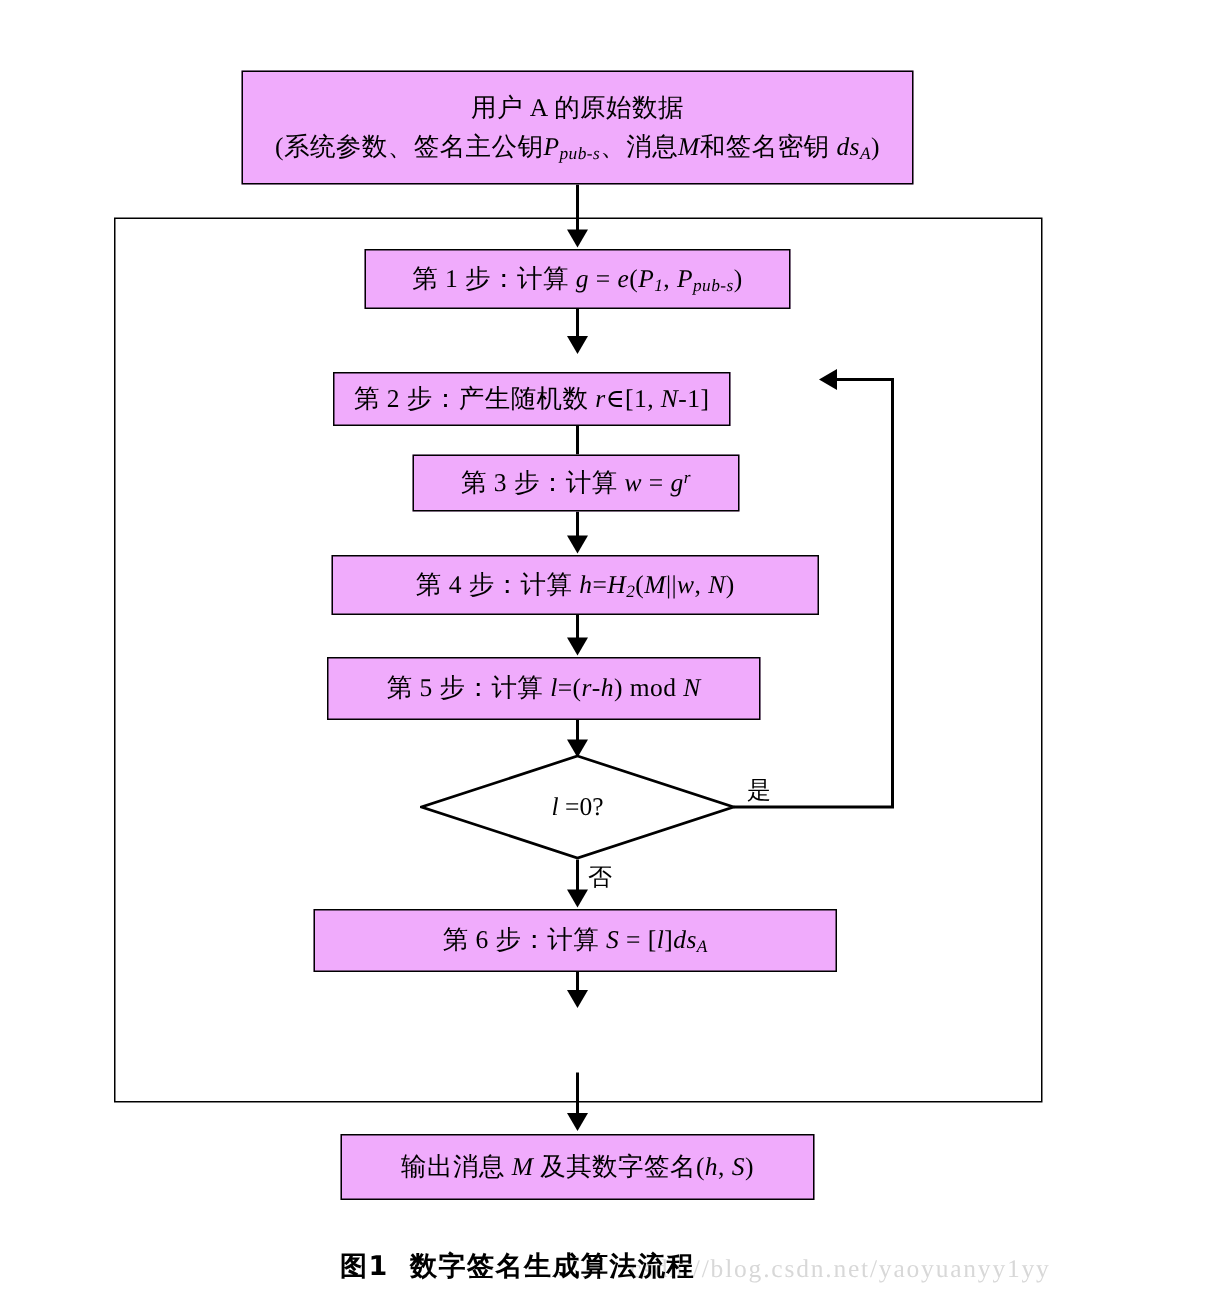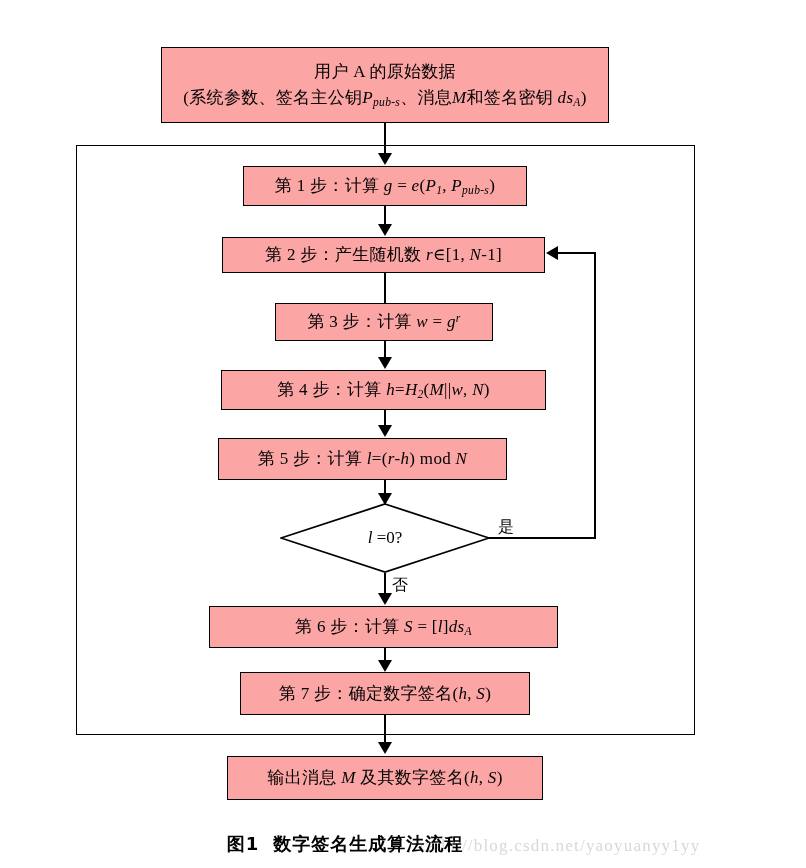--- a/index.html
+++ b/index.html
@@ -23,21 +23,21 @@
     top: 0;
     width: 806px;
     height: 868px;
   }
 
   
   .node {
     position: absolute;
     box-sizing: border-box;
     border: 1.6px solid #000000;
-    background: #fca5a5;
+    background: #f0abfc;
     display: flex;
     flex-direction: column;
     align-items: center;
     justify-content: center;
     text-align: center;
     font-size: 17px;
     line-height: 1.5;
     letter-spacing: 0.3px;
     z-index: 3;
     white-space: nowrap;
@@ -167,21 +167,21 @@
 
   <div id="group-box"></div>
 
   <div class="node" id="node-step1" style="left:243px; top:166px; width:284px; height:40px;">
     <span class="line">第 1 步：计算 <i class="mv">g</i> = <i class="mv">e</i>(<i class="mv">P</i><sub class="sb">1</sub>, <i class="mv">P</i><sub class="sb">pub-s</sub>)</span>
   </div>
 
   <div class="conn vline" style="left:384.2px; top:206px; height:19px;"></div>
   <div class="arrow-down" style="left:378px; top:224px;"></div>
 
-  <div class="node" id="node-step2" style="left:222px; top:237px; width:323px; height:36px;">
+  <div class="node" id="node-step2" style="left:222px; top:248px; width:265px; height:36px;">
     <span class="line">第 2 步：产生随机数 <i class="mv">r</i>∈[1, <i class="mv">N</i>-1]</span>
   </div>
 
   <div class="conn vline" style="left:384.2px; top:273px; height:30px;"></div>
 
   <div class="node" id="node-step3" style="left:275px; top:303px; width:218px; height:38px;">
     <span class="line">第 3 步：计算 <i class="mv">w</i> = <i class="mv">g</i><sup class="sp">r</sup></span>
   </div>
 
   <div class="conn vline" style="left:384.2px; top:341px; height:17px;"></div>
@@ -220,23 +220,20 @@
   <div class="arrow-down" style="left:378px; top:593px;"></div>
   <div class="branch-label" style="left:392px; top:575px;">否</div>
 
   <div class="node" id="node-step6" style="left:209px; top:606px; width:349px; height:42px; justify-content:center;font-family:Liberation Serif, serif;">
     <span class="line">第 6 步：计算 <i class="mv">S</i> = [<i class="mv">l</i>]<i class="mv">ds</i><sub class="sb">A</sub></span>
   </div>
 
   <div class="conn vline" style="left:384.2px; top:648px; height:14px;"></div>
   <div class="arrow-down" style="left:378px; top:660px;"></div>
 
-  <div class="node" id="node-step7" style="left:240px; top:672px; width:290px; height:43px;">
-    <span class="line">第 7 步：确定数字签名(<i class="mv">h</i>, <i class="mv">S</i>)</span>
-  </div>
 
   <div class="conn vline" style="left:384.2px; top:715px; height:28px;"></div>
   <div class="arrow-down" style="left:378px; top:742px;"></div>
 
   <div class="node" id="node-output" style="left:227px; top:756px; width:316px; height:44px;">
     <span class="line">输出消息 <i class="mv">M</i> 及其数字签名(<i class="mv">h</i>, <i class="mv">S</i>)</span>
   </div>
 
   <div id="watermark">csdn://blog.csdn.net/yaoyuanyy1yy</div>
 

